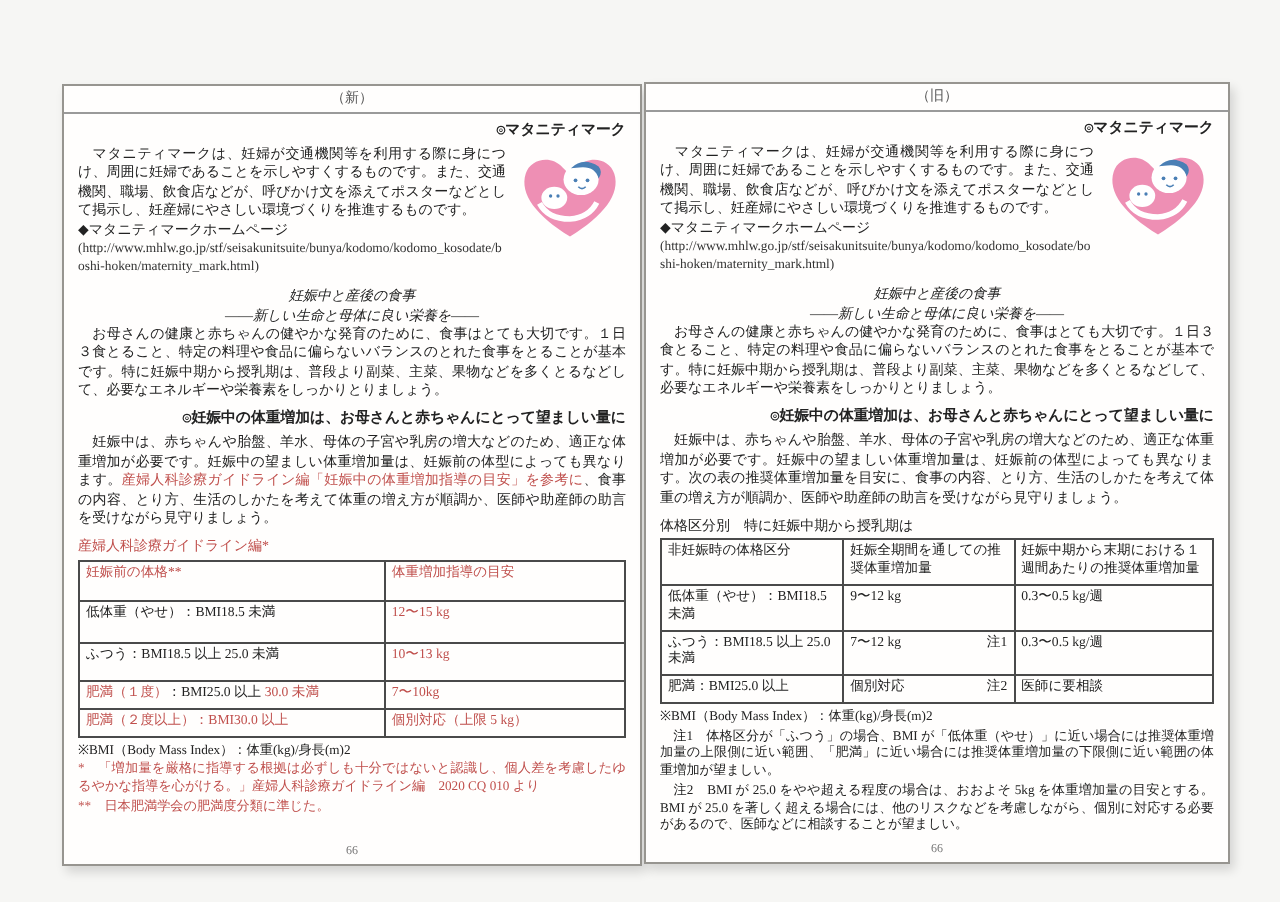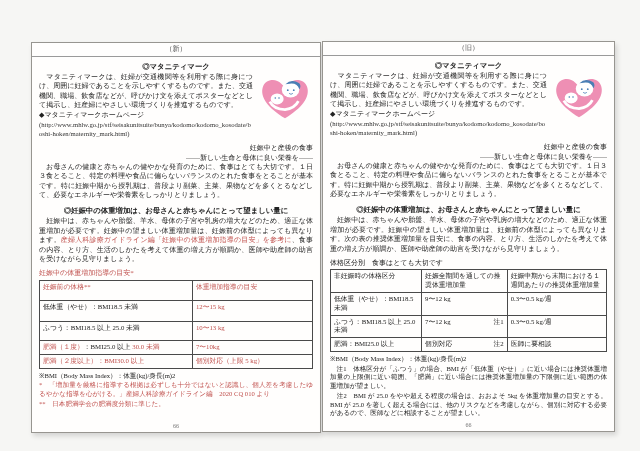--- a/index.html
+++ b/index.html
@@ -14,29 +14,29 @@
     box-shadow:2px 3px 5px rgba(0,0,0,.14);overflow:hidden;
   }
   .page-left{left:31px;top:42px;width:288px;height:389px;}
   .page-right{left:322px;top:41px;width:291px;height:389px;}
   .page-tag{
     text-align:center;font-size:7px;line-height:12px;height:13px;
     border-bottom:1px solid #9a9a9a;color:#555;
   }
   .content{padding:3px 7px 0 7px;font-size:7px;line-height:1.34;text-align:justify;}
   .sec-heading{
-    font-family:Liberation Sans, sans-serif;
-    font-weight:bold;font-size:7.4px;margin:2px 0 1px 0;text-align:center;
+    font-family:Liberation Mono, monospace;
+    font-weight:bold;font-size:7.4px;margin:2px 0 1px 0;text-align:right;
   }
   p{margin:0;}
   .logo-wrap{float:right;width:56px;height:48px;margin:1px 0 2px 4px;}
   .logo-wrap svg{width:100%;height:100%;display:block;}
   .homepage{margin-top:1px;}
   .url{font-size:6.7px;line-height:1.3;word-break:break-all;color:#333;}
-  .center{text-align:right;}
+  .center{text-align:center;font-style:italic;}
   .meal-block{margin-top:6px;clear:both;}
   .weight-block{margin-top:6px;}
   .red{color:#c0504d;}
   .tbl-title{margin-top:5px;font-size:7px;}
   table{border-collapse:collapse;width:100%;font-size:6.8px;line-height:1.3;margin-top:1px;}
   td{border:1px solid #4a4a4a;padding:2px 3px;vertical-align:top;text-align:left;}
   .pad-lg{padding-bottom:9px;}
   .pad-md{padding-bottom:7px;}
   .cell-flex{display:flex;justify-content:space-between;}
   .footnotes{margin-top:3px;font-size:6.6px;line-height:1.32;}
@@ -81,21 +81,21 @@
       <p class="center">妊娠中と産後の食事</p>
       <p class="center">――新しい生命と母体に良い栄養を――</p>
       <p>　お母さんの健康と赤ちゃんの健やかな発育のために、食事はとても大切です。１日３食とること、特定の料理や食品に偏らないバランスのとれた食事をとることが基本です。特に妊娠中期から授乳期は、普段より副菜、主菜、果物などを多くとるなどして、必要なエネルギーや栄養素をしっかりとりましょう。</p>
     </div>
 
     <div class="weight-block">
       <div class="sec-heading">◎妊娠中の体重増加は、お母さんと赤ちゃんにとって望ましい量に</div>
       <p><span>　妊娠中は、赤ちゃんや胎盤、羊水、母体の子宮や乳房の増大などのため、適正な体重増加が必要です。妊娠中の望ましい体重増加量は、妊娠前の体型によっても異なります。</span><span class="red">産婦人科診療ガイドライン編「妊娠中の体重増加指導の目安」を参考に</span><span>、食事の内容、とり方、生活のしかたを考えて体重の増え方が順調か、医師や助産師の助言を受けながら見守りましょう。</span></p>
     </div>
 
-    <p class="tbl-title red">妊娠中の体重増加指導の目安*</p>
+    <p class="tbl-title red">産婦人科診療ガイドライン編*</p>
 
     <table class="lt">
       <tbody>
         <tr>
           <td class="red pad-lg">妊娠前の体格**</td>
           <td class="red pad-lg">体重増加指導の目安</td>
         </tr>
         <tr>
           <td class="pad-lg">低体重（やせ）：BMI18.5 未満</td>
           <td class="red pad-lg">12〜15 kg</td>
@@ -153,21 +153,21 @@
       <p class="center">妊娠中と産後の食事</p>
       <p class="center">――新しい生命と母体に良い栄養を――</p>
       <p>　お母さんの健康と赤ちゃんの健やかな発育のために、食事はとても大切です。１日３食とること、特定の料理や食品に偏らないバランスのとれた食事をとることが基本です。特に妊娠中期から授乳期は、普段より副菜、主菜、果物などを多くとるなどして、必要なエネルギーや栄養素をしっかりとりましょう。</p>
     </div>
 
     <div class="weight-block">
       <div class="sec-heading">◎妊娠中の体重増加は、お母さんと赤ちゃんにとって望ましい量に</div>
       <p>　妊娠中は、赤ちゃんや胎盤、羊水、母体の子宮や乳房の増大などのため、適正な体重増加が必要です。妊娠中の望ましい体重増加量は、妊娠前の体型によっても異なります。次の表の推奨体重増加量を目安に、食事の内容、とり方、生活のしかたを考えて体重の増え方が順調か、医師や助産師の助言を受けながら見守りましょう。</p>
     </div>
 
-    <p class="tbl-title">体格区分別　食事はとても大切です</p>
+    <p class="tbl-title">体格区分別　特に妊娠中期から授乳期は</p>
 
     <table class="rt">
       <tbody>
         <tr>
           <td>非妊娠時の体格区分</td>
           <td>妊娠全期間を通しての推奨体重増加量</td>
           <td>妊娠中期から末期における１週間あたりの推奨体重増加量</td>
         </tr>
         <tr>
           <td>低体重（やせ）：BMI18.5 未満</td>

